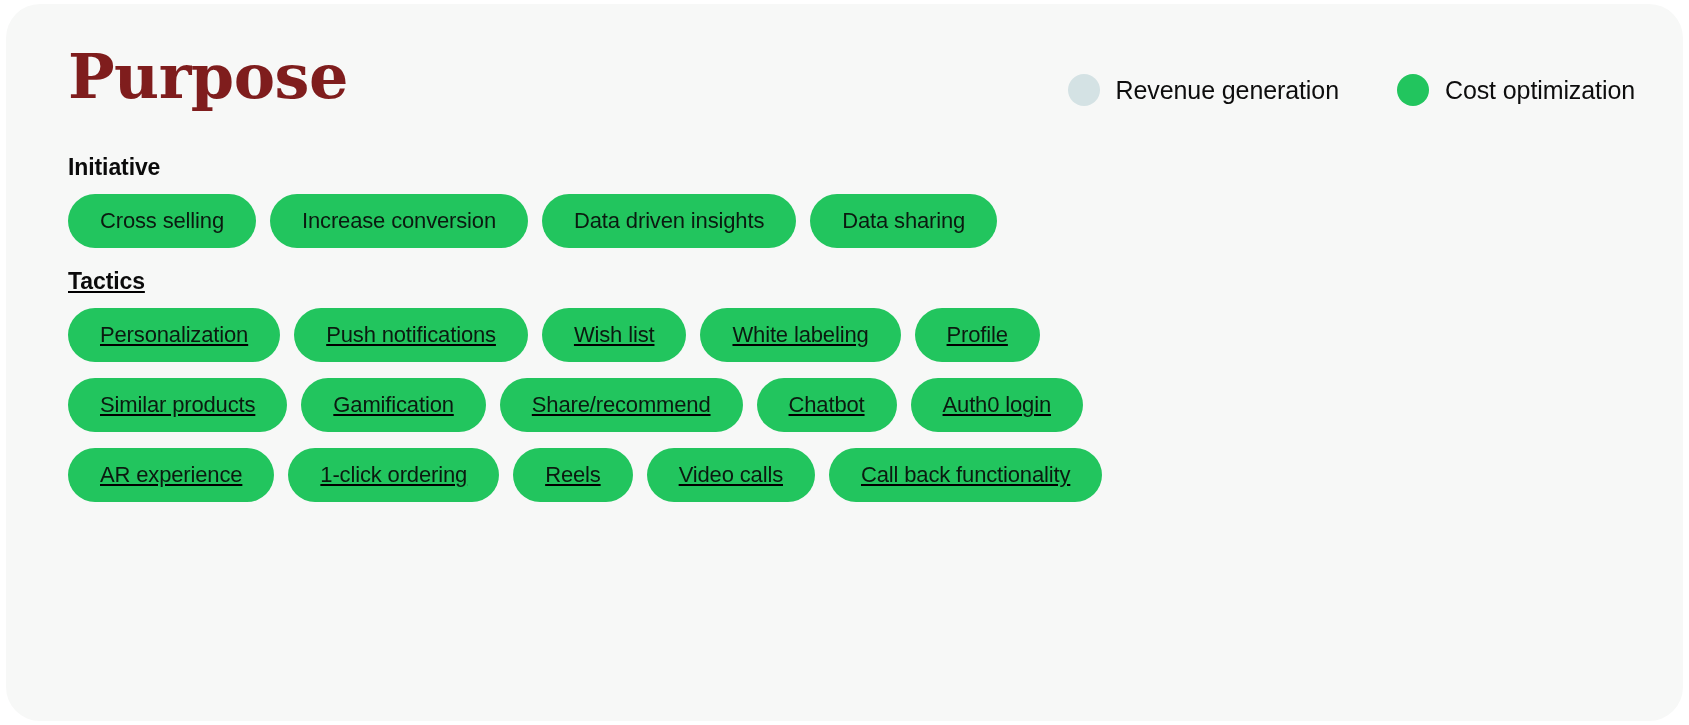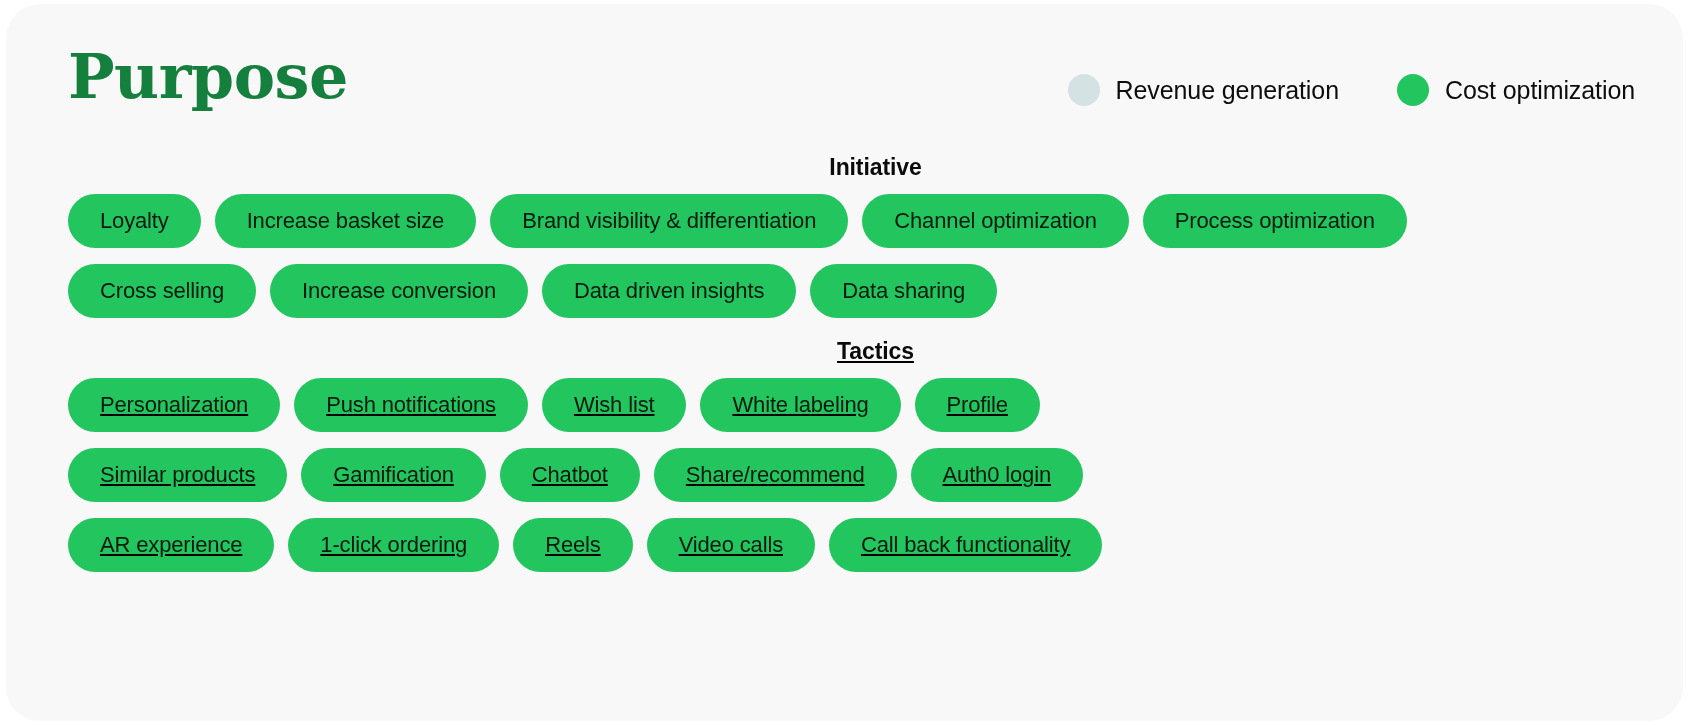--- a/index.html
+++ b/index.html
@@ -34,21 +34,21 @@
     height: 150px;
   }
   .page-title {
     position: absolute;
     left: 62px;
     top: 42px;
     font-family: "DejaVu Serif", "Liberation Serif", serif;
     font-size: 62px;
     font-weight: 700;
     letter-spacing: -0.5px;
-    color: #15803d;
+    color: #7f1d1d;
     line-height: 1;
   }
 
   .legend {
     position: absolute;
     right: 48px;
     top: 70px;
     display: flex;
     align-items: flex-end;
     gap: 58px;
@@ -86,21 +86,20 @@
     margin-top: 20px;
     text-decoration: underline;
   }
   .section-title {
     margin-left: 62px;
     font-size: 23px;
     font-weight: 700;
     color: #0b0b0b;
     letter-spacing: -0.1px;
     margin-bottom: 13px;
-    text-align: center;
   }
   .pill-rows {
     display: flex;
     flex-direction: column;
     gap: 16px;
   }
   .pill-row {
     display: flex;
     flex-wrap: nowrap;
     gap: 14px;
@@ -140,49 +139,42 @@
         <span class="legend-label">Cost optimization</span>
       </div>
     </div>
   </div>
 
   <div class="sections">
       <div class="section">
         <div class="section-title">Initiative</div>
         <div class="pill-rows">
           <div class="pill-row">
-            <div class="pill" style="background: rgb(34, 197, 94);">Loyalty</div>
-            <div class="pill" style="background: rgb(34, 197, 94);">Increase basket size</div>
-            <div class="pill" style="background: rgb(34, 197, 94);">Brand visibility &amp; differentiation</div>
-            <div class="pill" style="background: rgb(34, 197, 94);">Channel optimization</div>
-            <div class="pill" style="background: rgb(34, 197, 94);">Process optimization</div>
-          </div>
-          <div class="pill-row">
             <div class="pill" style="background: rgb(34, 197, 94);">Cross selling</div>
             <div class="pill" style="background: rgb(34, 197, 94);">Increase conversion</div>
             <div class="pill" style="background: rgb(34, 197, 94);">Data driven insights</div>
             <div class="pill" style="background: rgb(34, 197, 94);">Data sharing</div>
           </div>
         </div>
       </div>
       <div class="section">
         <div class="section-title">Tactics</div>
         <div class="pill-rows">
           <div class="pill-row">
             <div class="pill" style="background: rgb(34, 197, 94);">Personalization</div>
             <div class="pill" style="background: rgb(34, 197, 94);">Push notifications</div>
             <div class="pill" style="background: rgb(34, 197, 94);">Wish list</div>
             <div class="pill" style="background: rgb(34, 197, 94);">White labeling</div>
             <div class="pill" style="background: rgb(34, 197, 94);">Profile</div>
           </div>
           <div class="pill-row">
             <div class="pill" style="background: rgb(34, 197, 94);">Similar products</div>
             <div class="pill" style="background: rgb(34, 197, 94);">Gamification</div>
+            <div class="pill" style="background: rgb(34, 197, 94);">Share/recommend</div>
             <div class="pill" style="background: rgb(34, 197, 94);">Chatbot</div>
-            <div class="pill" style="background: rgb(34, 197, 94);">Share/recommend</div>
             <div class="pill" style="background: rgb(34, 197, 94);">Auth0 login</div>
           </div>
           <div class="pill-row">
             <div class="pill" style="background: rgb(34, 197, 94);">AR experience</div>
             <div class="pill" style="background: rgb(34, 197, 94);">1-click ordering</div>
             <div class="pill" style="background: rgb(34, 197, 94);">Reels</div>
             <div class="pill" style="background: rgb(34, 197, 94);">Video calls</div>
             <div class="pill" style="background: rgb(34, 197, 94);">Call back functionality</div>
           </div>
         </div>

